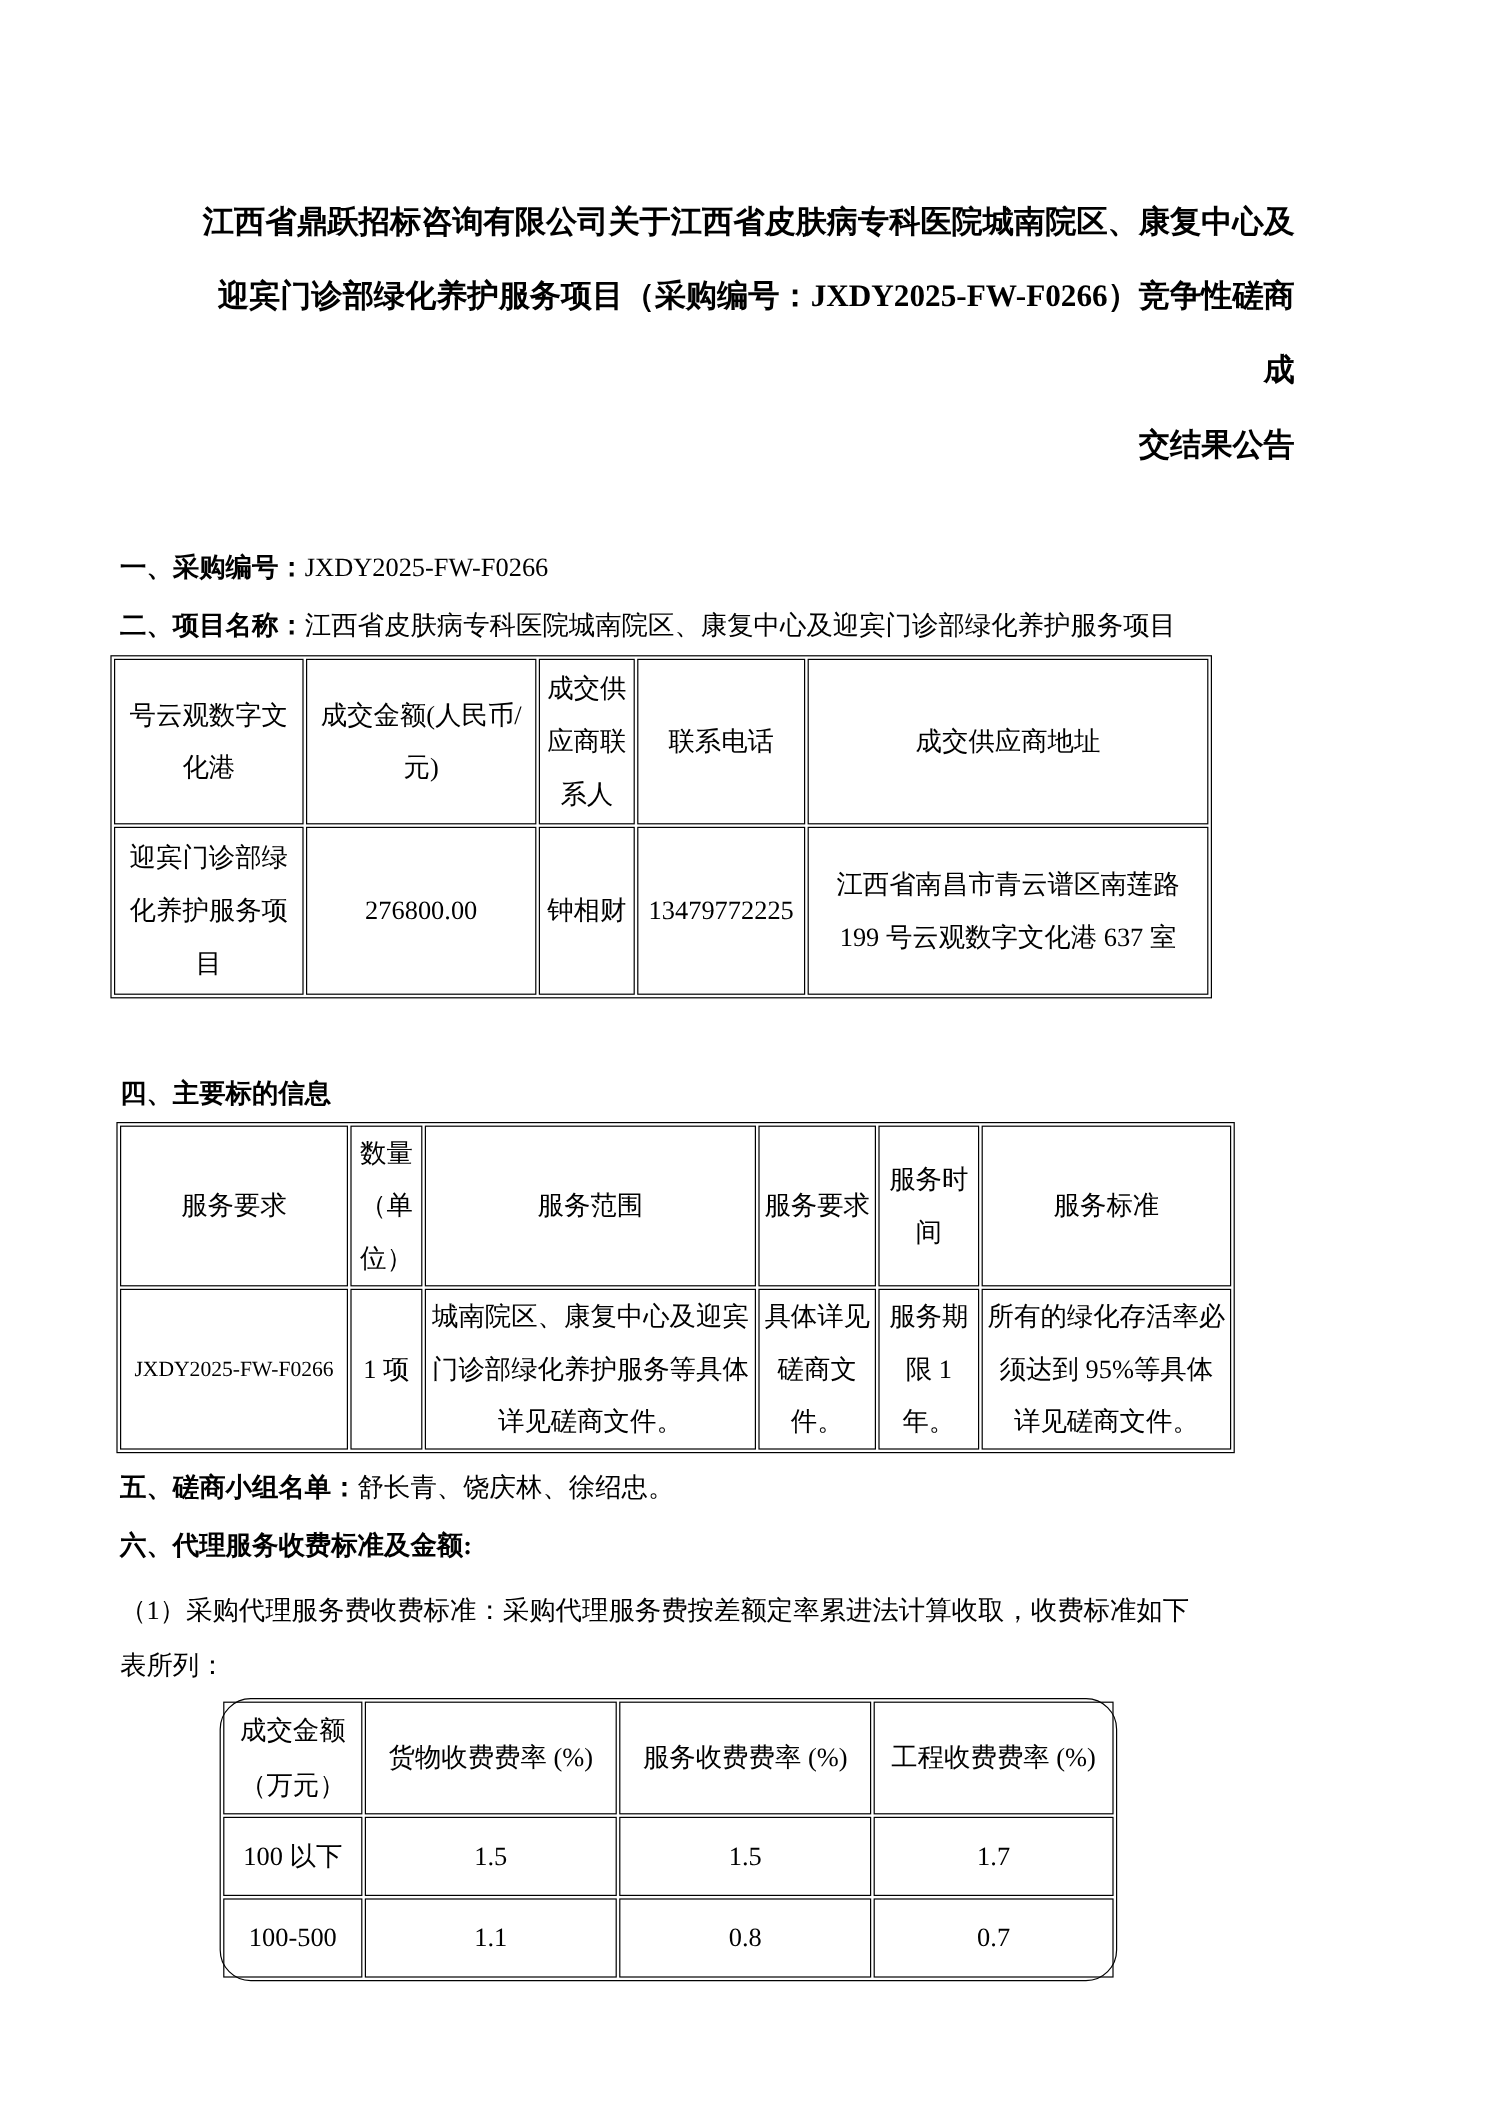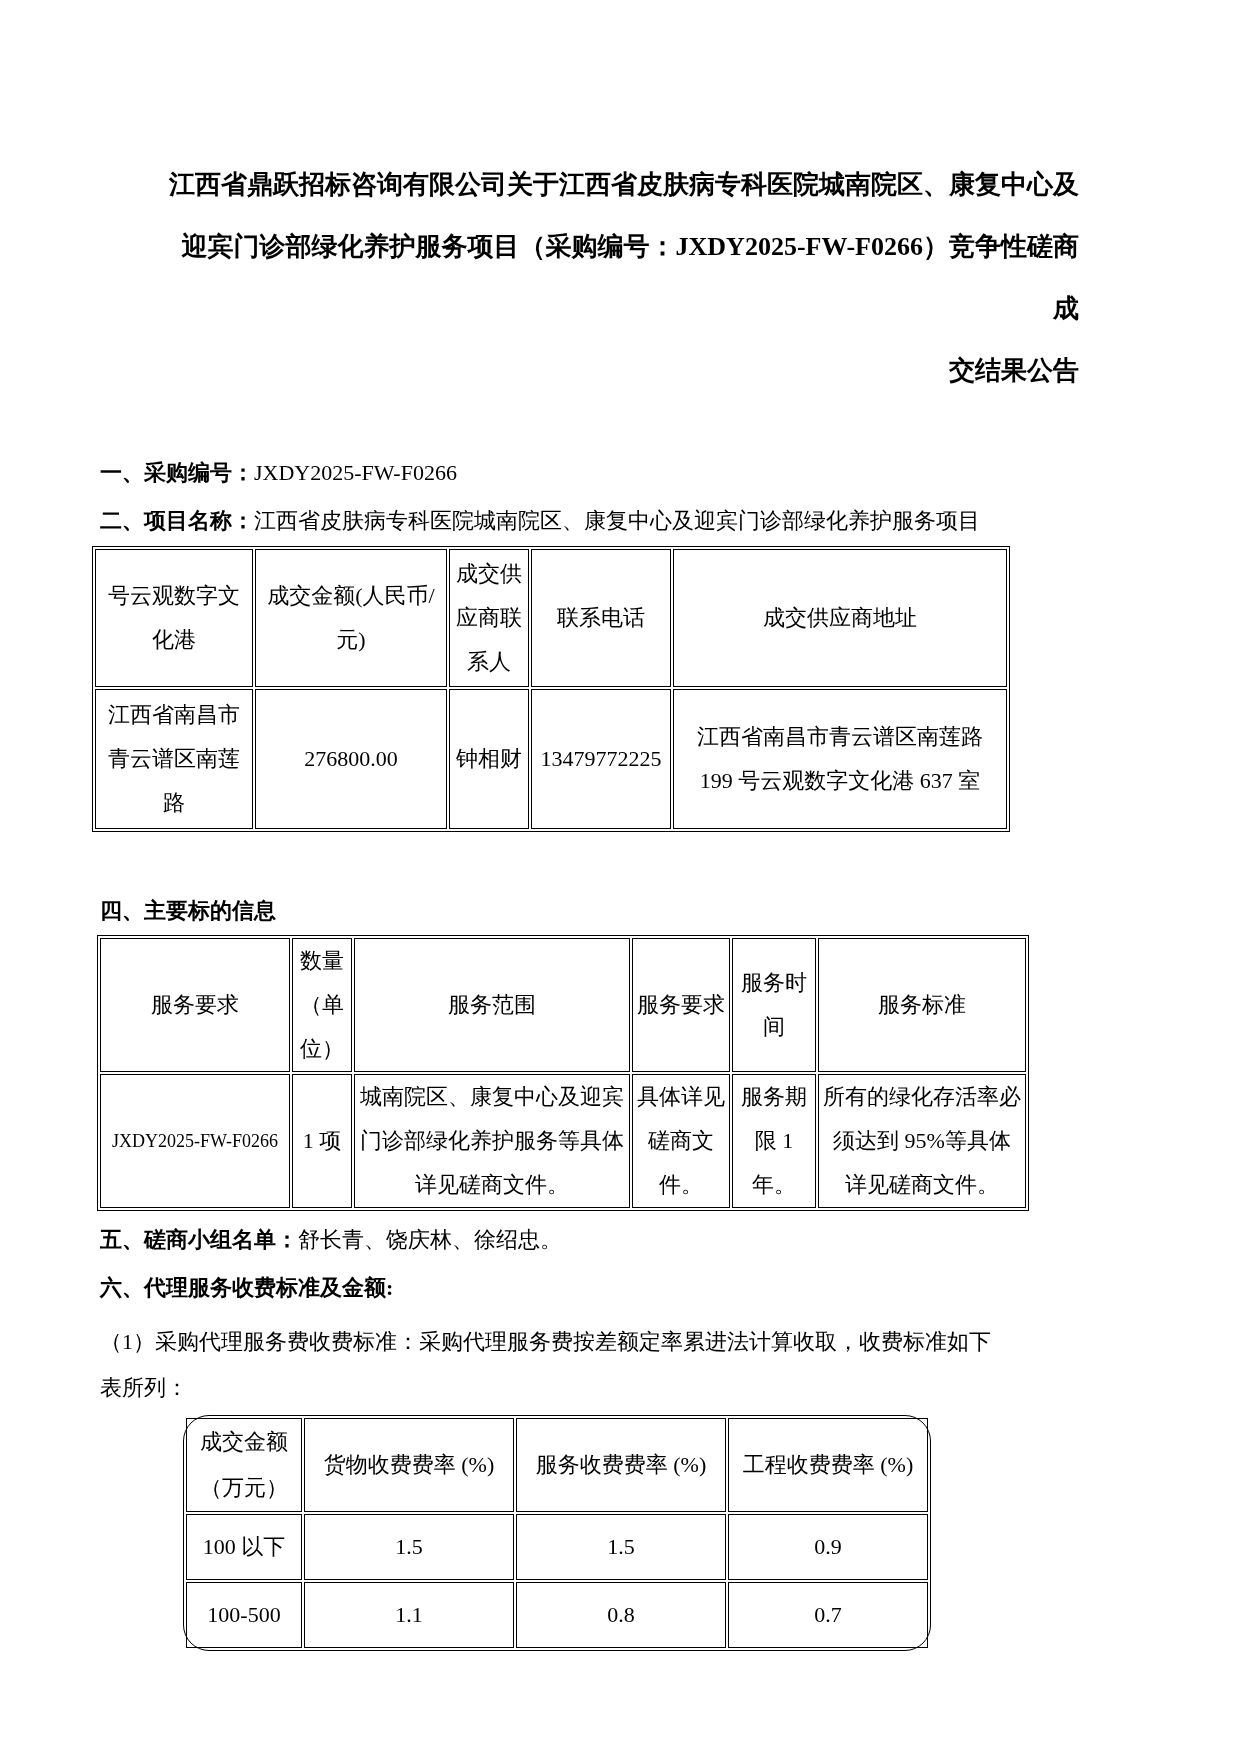--- a/index.html
+++ b/index.html
@@ -82,21 +82,21 @@
     </colgroup>
     <tbody>
         <tr class="hrow">
       <th>号云观数字文化港</th>
       <th>成交金额(人民币/元)</th>
       <th>成交供应商联系人</th>
       <th>联系电话</th>
       <th>成交供应商地址</th>
     </tr>
     <tr class="drow">
-      <td>江西省南昌市青云谱区南莲路</td>
+      <td>迎宾门诊部绿化养护服务项目</td>
       <td>276800.00</td>
       <td>钟相财</td>
       <td>13479772225</td>
       <td>江西省南昌市青云谱区南莲路 199 号云观数字文化港 637 室</td>
     </tr>
   </tbody>
     </table>
 
   <p class="para gap-big">
     <b>四、主要标的信息</b>
@@ -152,21 +152,21 @@
         <tr class="hrow">
       <th>成交金额（万元）</th>
       <th>货物收费费率 (%)</th>
       <th>服务收费费率 (%)</th>
       <th>工程收费费率 (%)</th>
     </tr>
     <tr class="drow">
       <td>100 以下</td>
       <td>1.5</td>
       <td>1.5</td>
-      <td>0.9</td>
+      <td>1.7</td>
     </tr>
     <tr class="drow">
       <td>100-500</td>
       <td>1.1</td>
       <td>0.8</td>
       <td>0.7</td>
     </tr>
   </tbody>
     </table>
 

